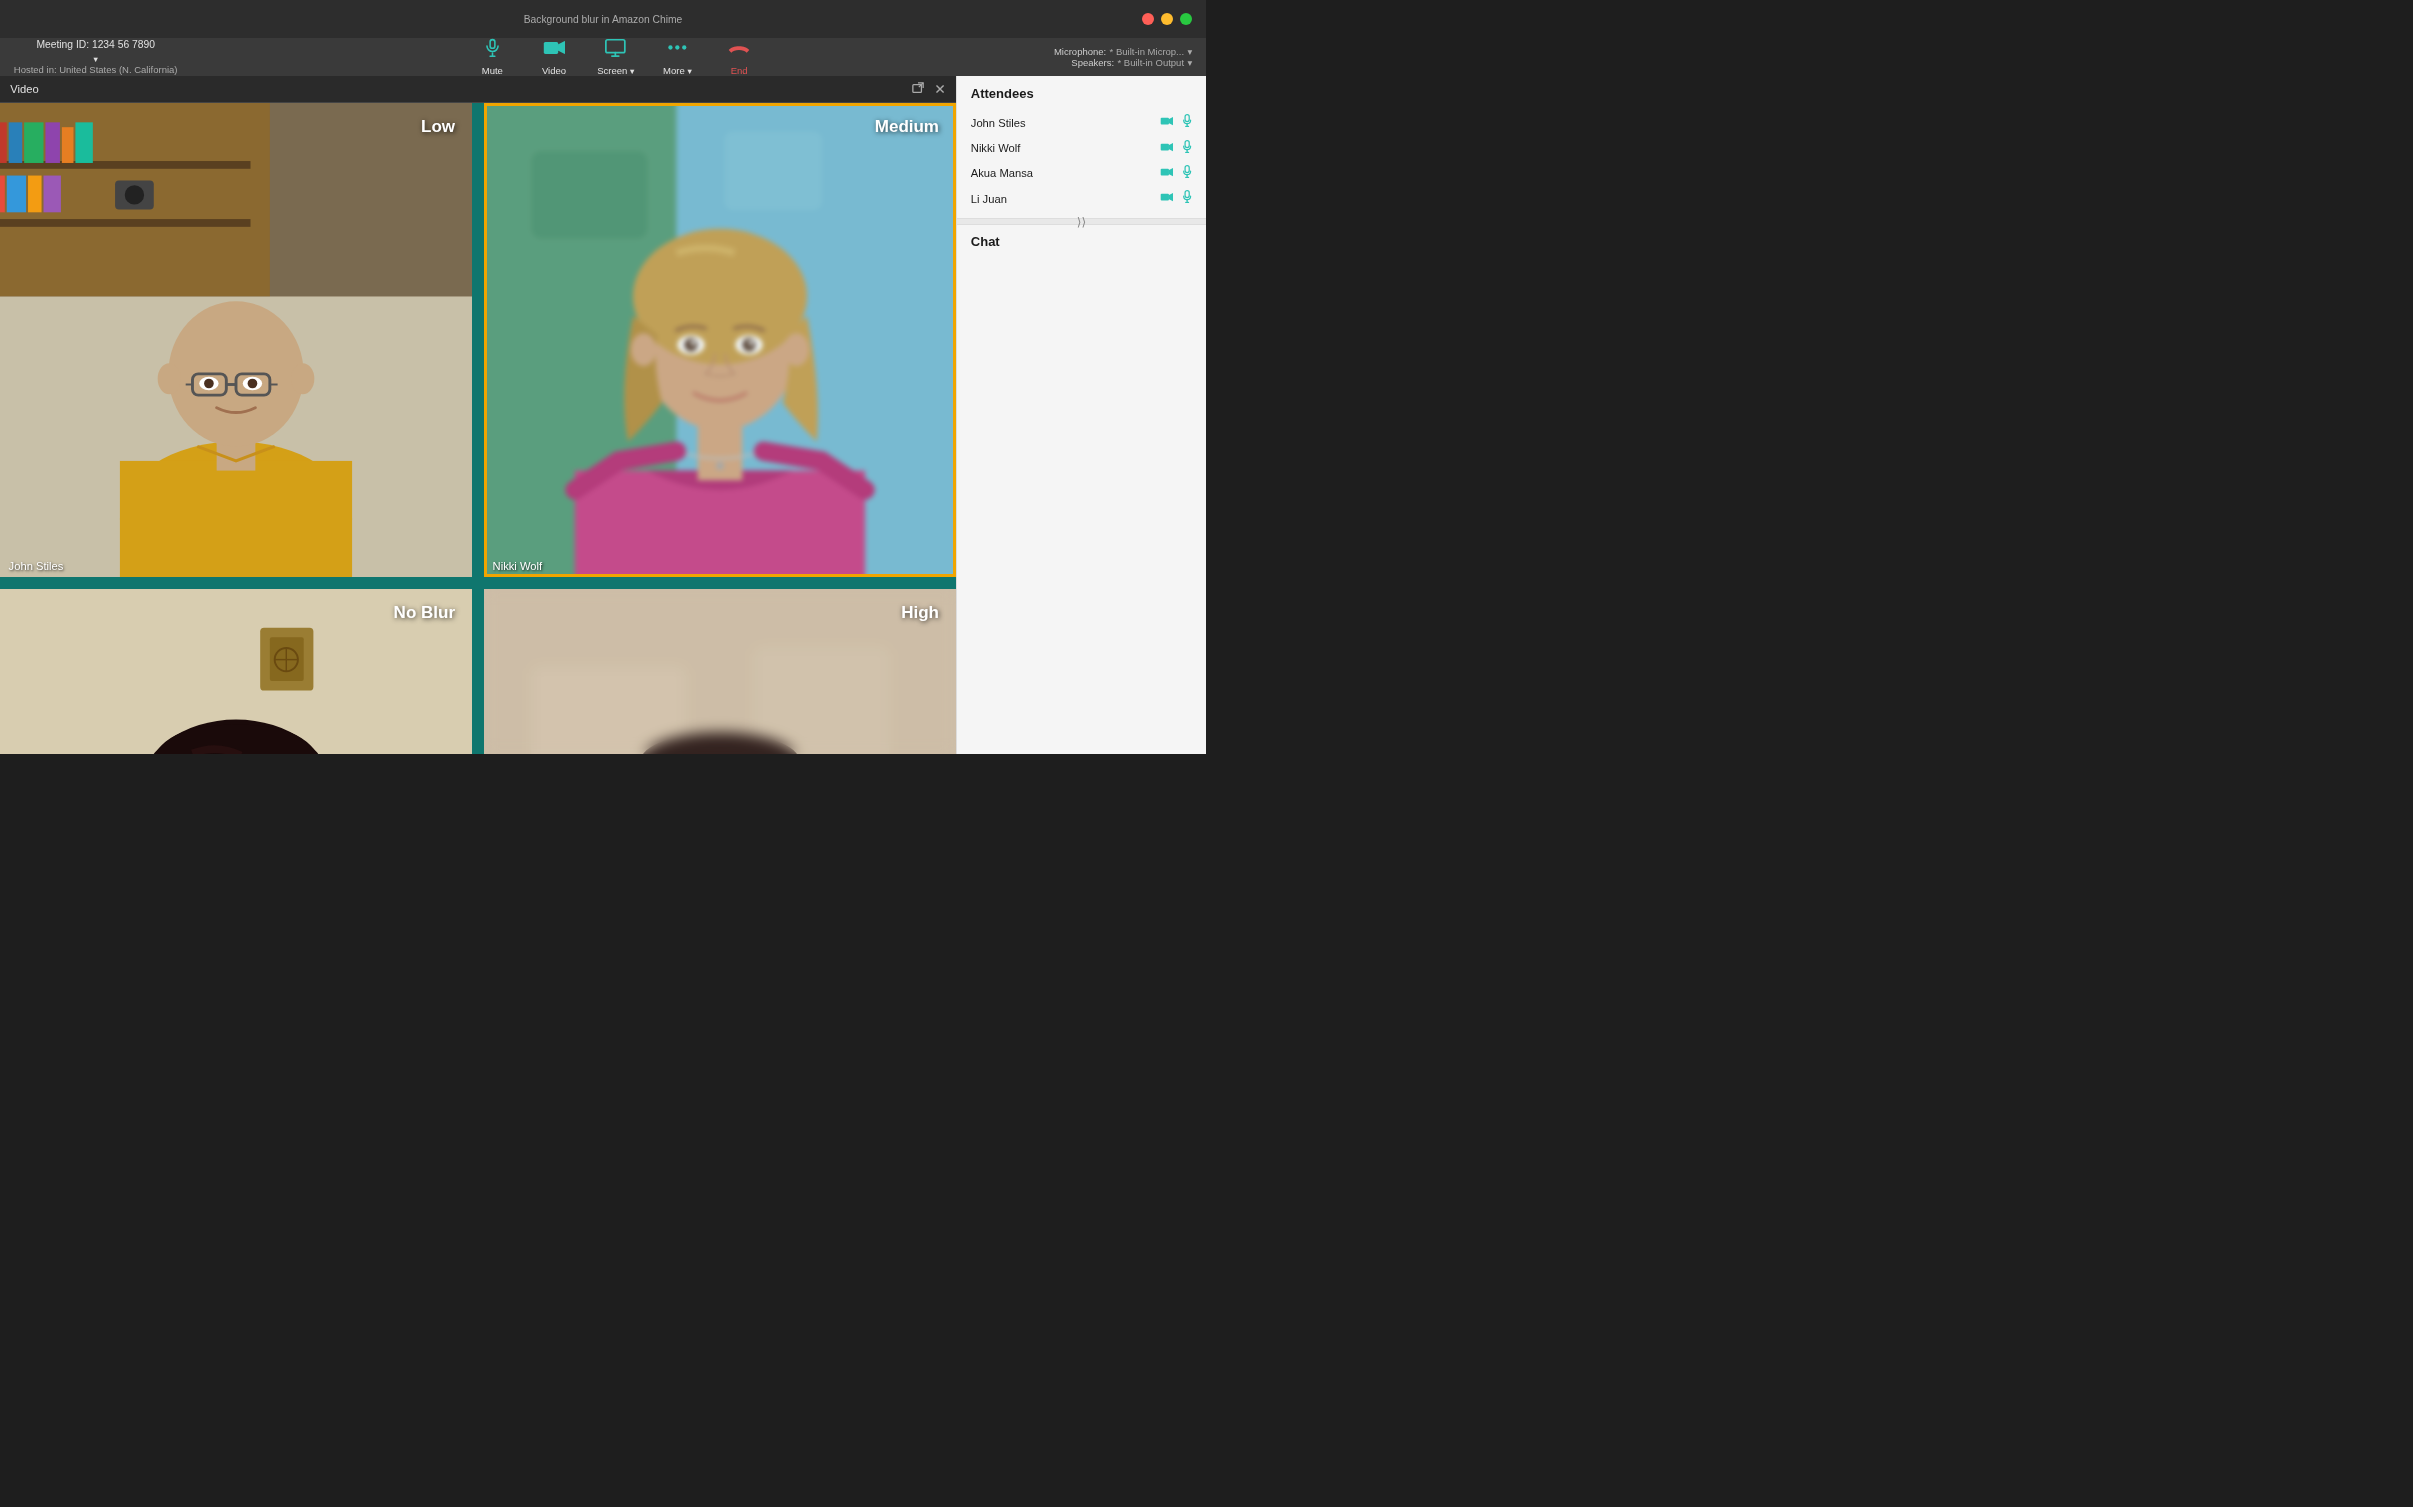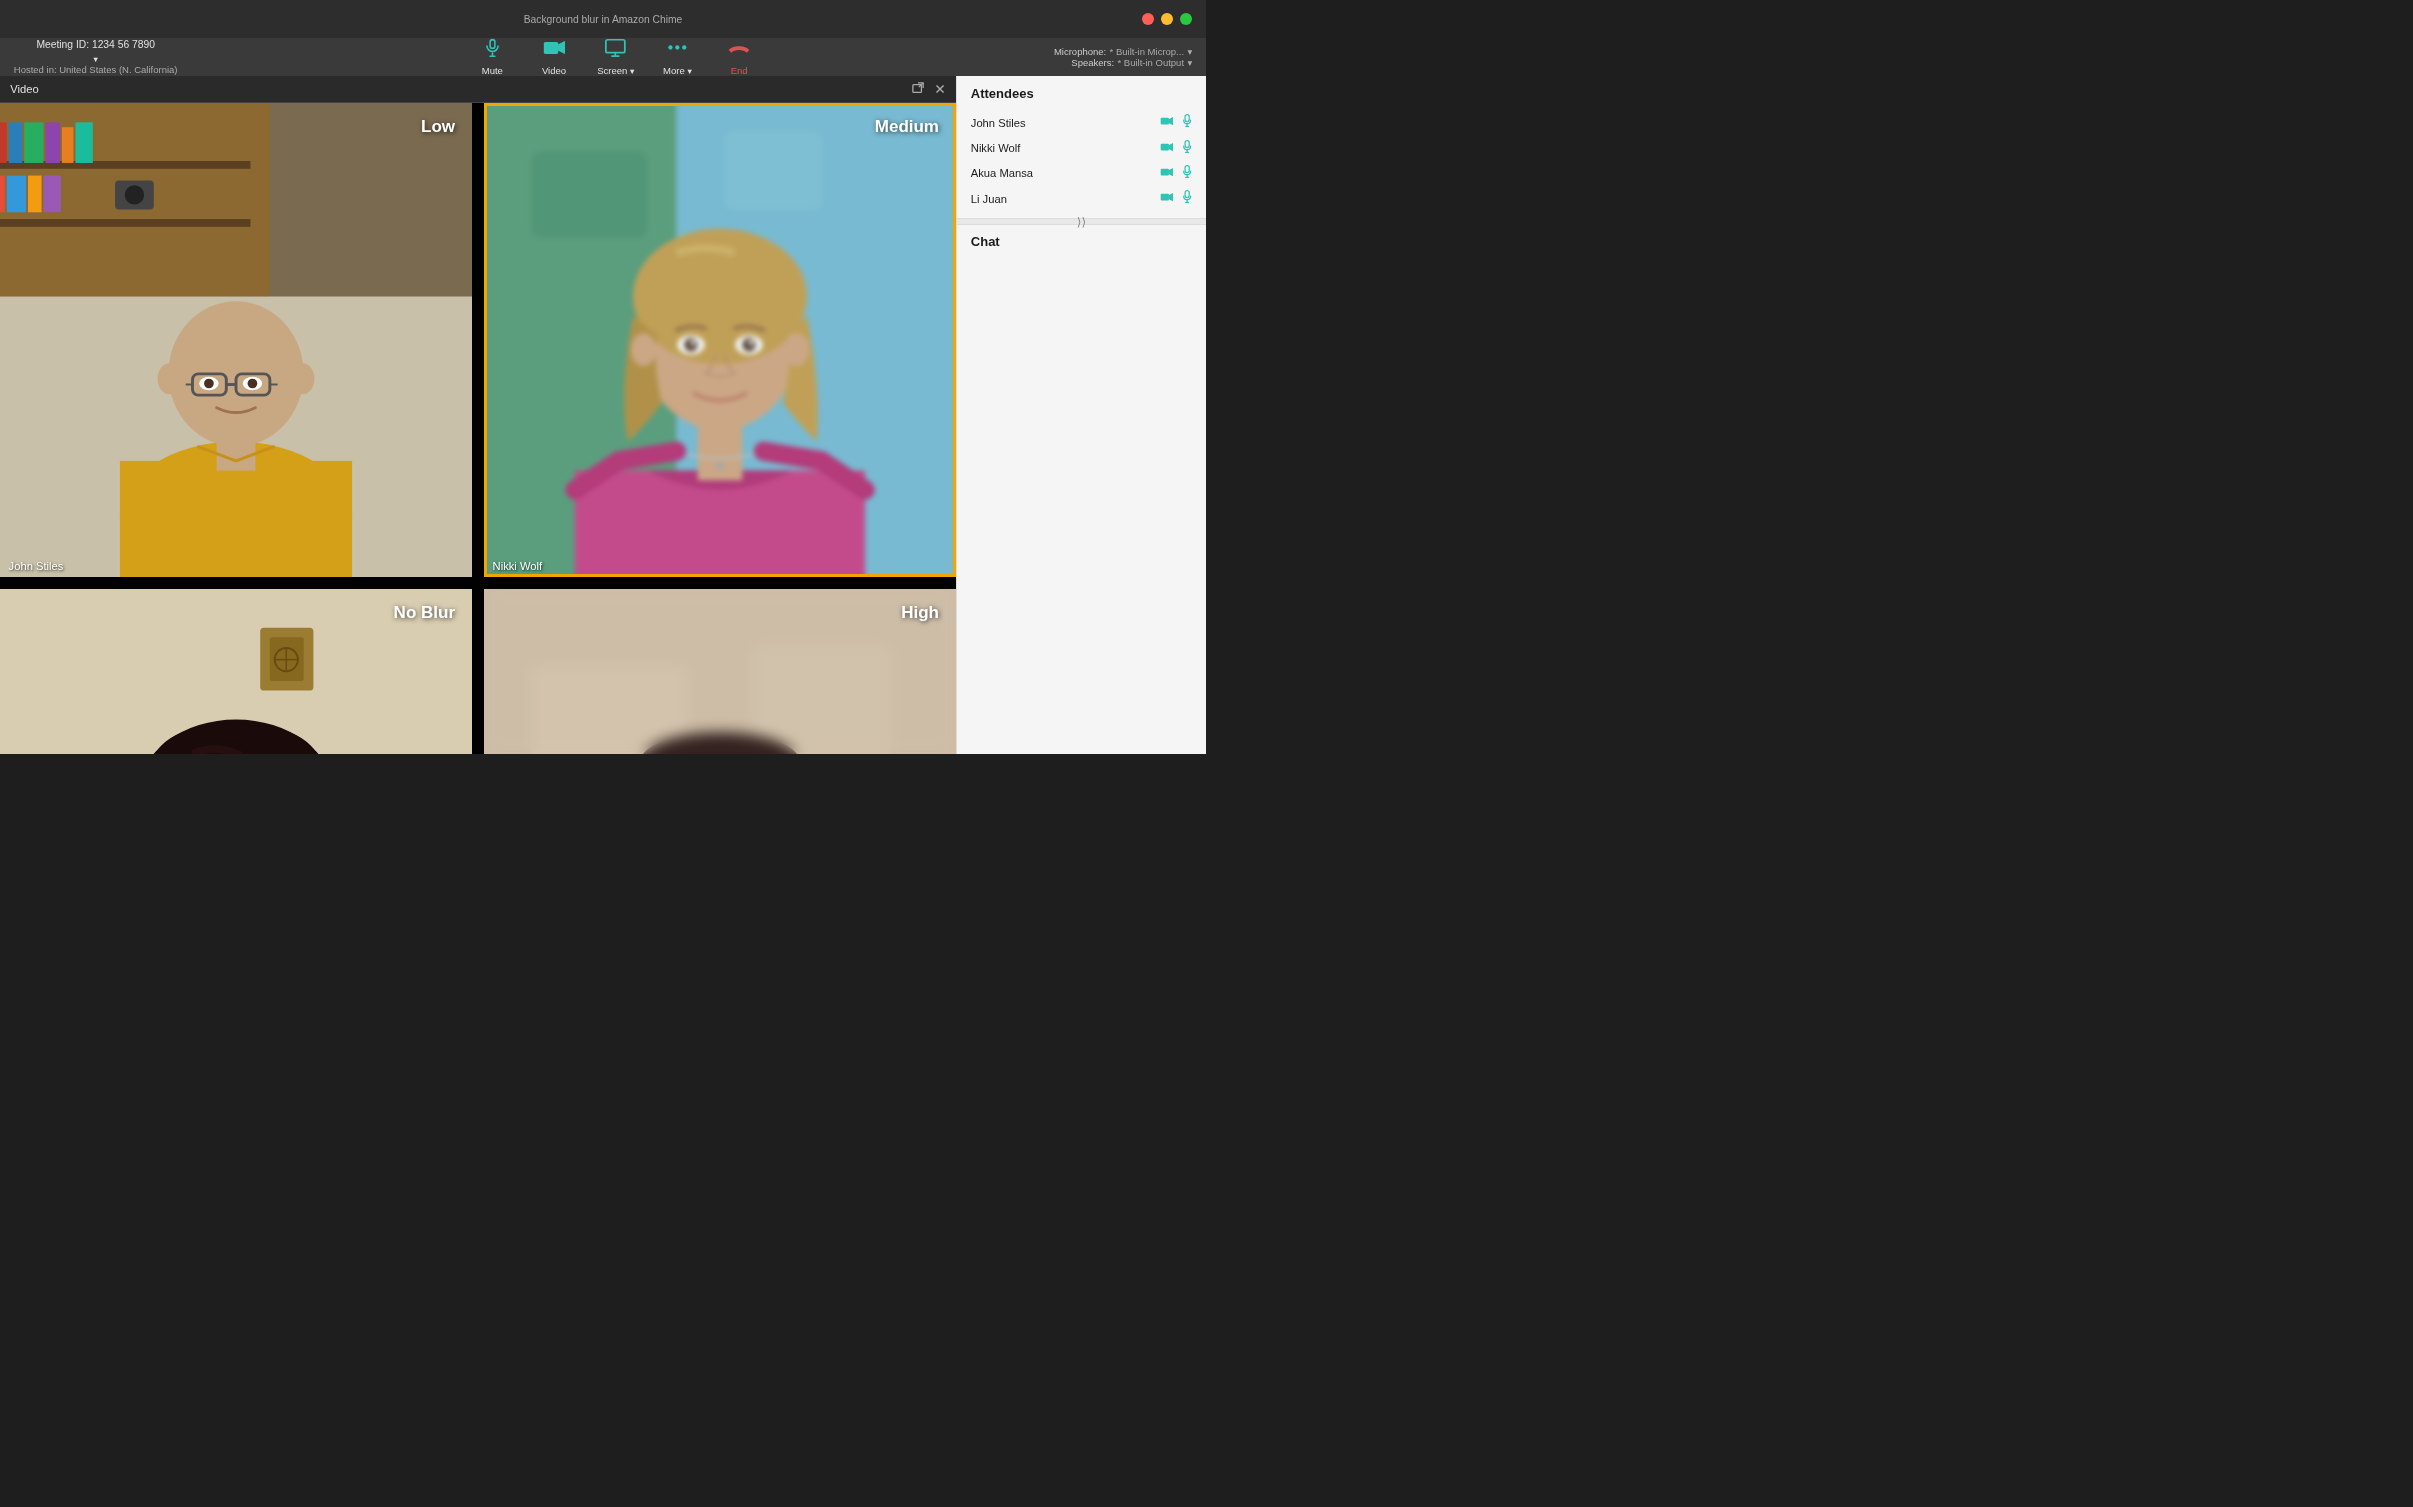--- a/index.html
+++ b/index.html
@@ -137,21 +137,21 @@
       color: #aaa;
       cursor: pointer;
       font-size: 12px;
     }
     .video-grid {
       display: grid;
       grid-template-columns: 1fr 1fr;
       grid-template-rows: 1fr 1fr;
       flex: 1;
       gap: 12px;
-      background: #000000;
+      background: #0f766e;
     }
     .video-cell {
       position: relative;
       overflow: hidden;
       background: #333;
     }
     .video-cell.active-speaker {
       outline: 2.6px solid #f0a500;
       outline-offset: -2.6px;
     }

